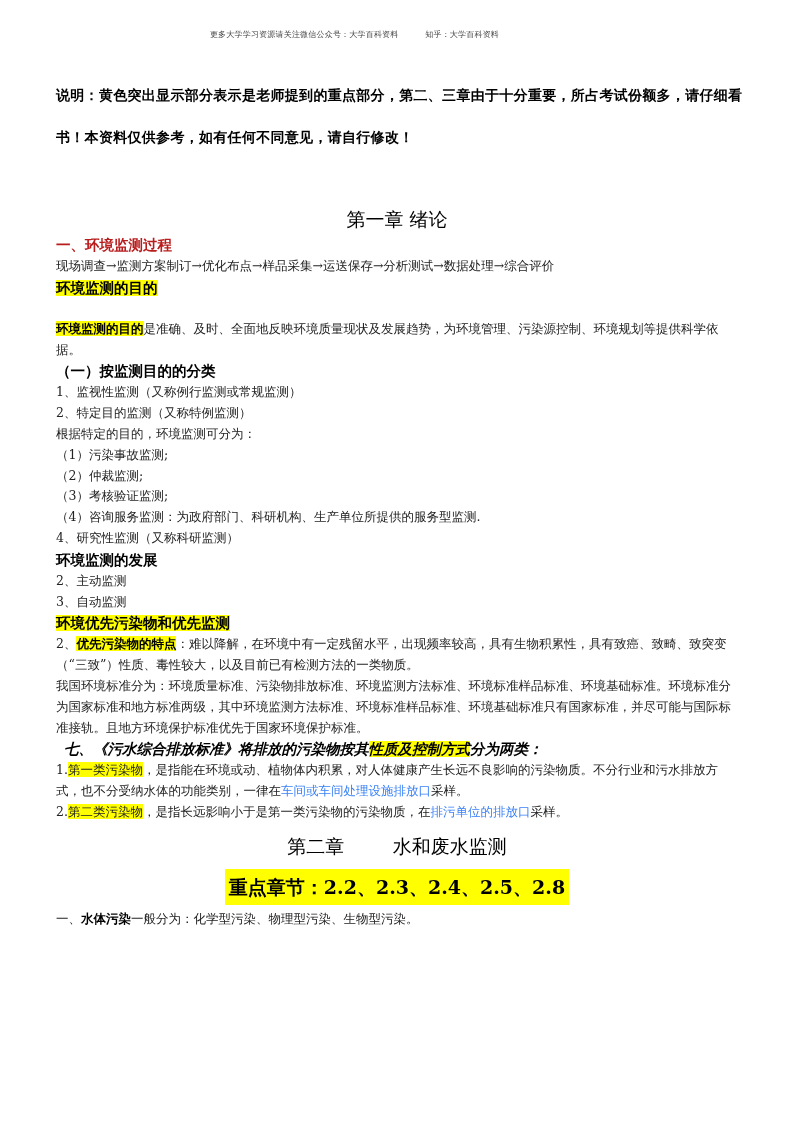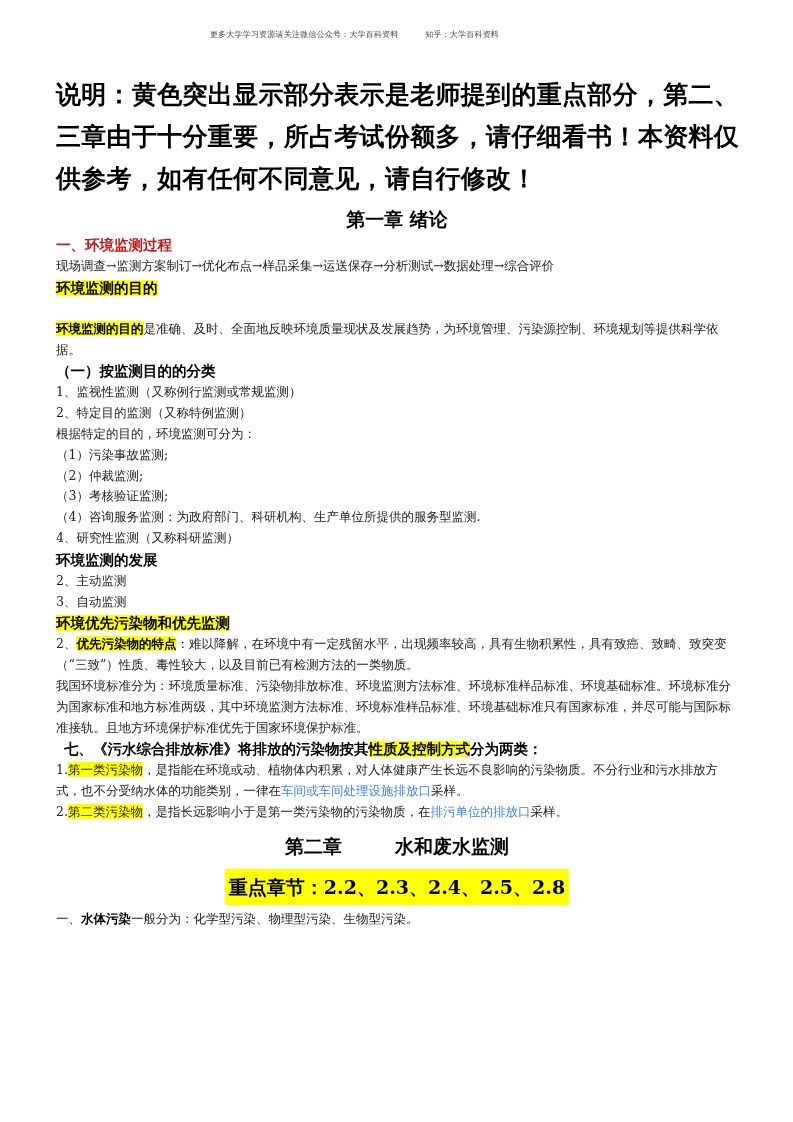--- a/index.html
+++ b/index.html
@@ -3,35 +3,35 @@
 <meta charset="utf-8">
 <style>
   html, body { margin: 0; padding: 0; background: #ffffff; }
   body { width: 793px; height: 1122px; position: relative; overflow: hidden;
          font-family: "DejaVu Serif", "Liberation Serif", serif; color: #111; }
   .header { position: absolute; top: 29px; left: 0; width: 709px; text-align: center;
             font-size: 8px; color: #444; letter-spacing: 0.2px; }
   .header span { margin: 0 12px; }
   .intro { position: absolute; top: 74px; left: 56px; width: 690px;
            font-family: "DejaVu Sans", "Liberation Sans", sans-serif; font-weight: bold;
-           font-size: 25px; line-height: 42px; color: #000; letter-spacing: 0.3px; }
+           font-size: 14px; line-height: 42px; color: #000; letter-spacing: 0.3px; }
   .content { position: absolute; top: 204px; left: 56px; width: 682px; font-size: 12.5px; line-height: 20.8px; color: #222; }
   .chapter { text-align: center; font-family: "DejaVu Sans", "Liberation Sans", sans-serif;
-             font-weight: bold; font-size: 19px; line-height: 30px; margin: 0; color: #000; }
+             font-weight: normal; font-size: 19px; line-height: 30px; margin: 0; color: #000; }
   .h1 { font-family: "DejaVu Sans", "Liberation Sans", sans-serif; font-weight: bold; font-size: 14.5px; line-height: 22px; color: #b91c1c; }
   .h2 { font-family: "DejaVu Sans", "Liberation Sans", sans-serif; font-weight: bold; font-size: 14.5px; line-height: 22px; color: #000; }
   .hl { background: #ffff00; }
   .bold { font-family: "DejaVu Sans", "Liberation Sans", sans-serif; font-weight: bold; color: #000; }
   .red { color: #3b82f6; }
   p { margin: 0; }
   .gap { height: 20px; }
   .key-box { display: inline-block; background: #ffff00; padding: 2px 4px; font-family: "DejaVu Serif", "Liberation Serif", serif;
              font-weight: bold; font-size: 19px; line-height: 32px; color: #000; }
   .center { text-align: center; }
-  .h7 { padding-left: 8px; }
+  .h7 { padding-left: 8px; font-style: italic; }
 </style>
 </head>
 <body>
 
 <div class="header">
   <span>更多大学学习资源请关注微信公众号：大学百科资料</span>
   <span>知乎：大学百科资料</span>
 </div>
 
 <div class="intro">说明：黄色突出显示部分表示是老师提到的重点部分，第二、三章由于十分重要，所占考试份额多，请仔细看书！本资料仅供参考，如有任何不同意见，请自行修改！</div>

